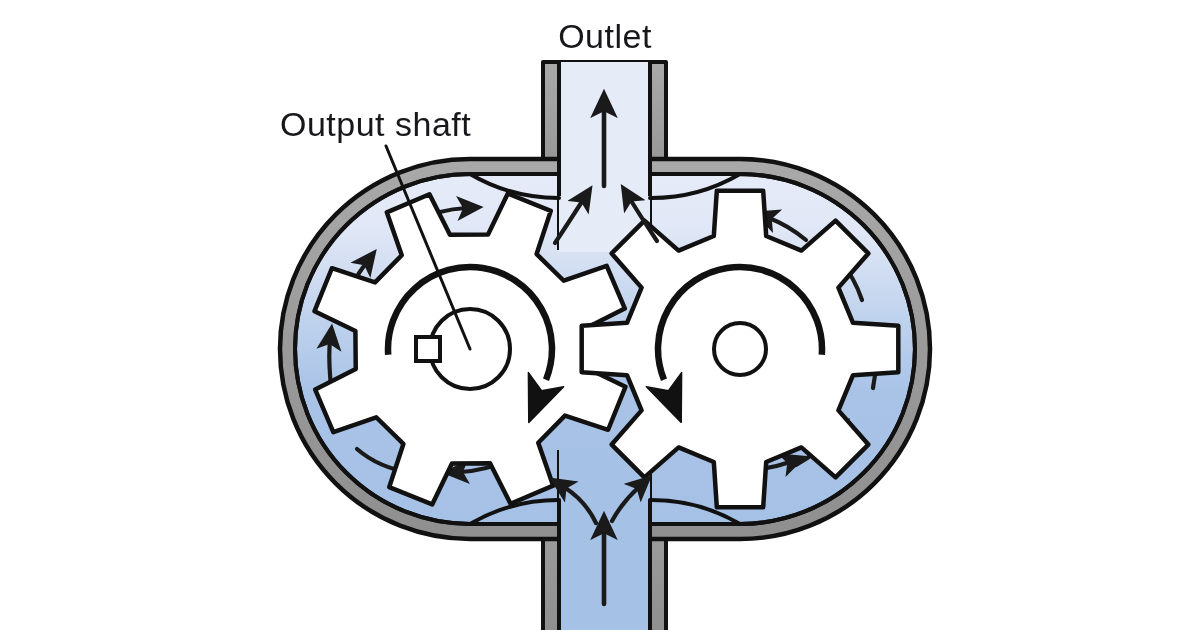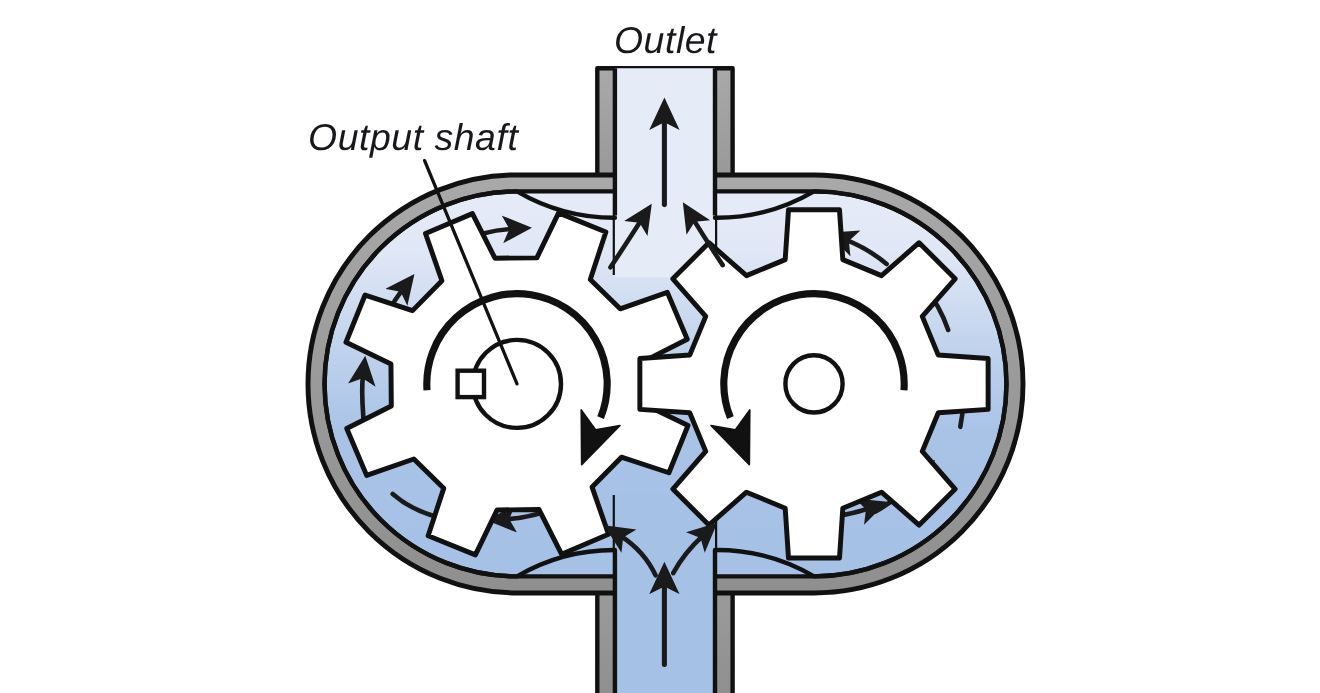--- a/index.html
+++ b/index.html
@@ -12,21 +12,20 @@
     width: 1200px;
     height: 630px;
     overflow: hidden;
     font-family: "Liberation Sans", sans-serif;
   }
   #stage {
     position: relative;
     width: 1200px;
     height: 630px;
     background: #5eead4;
-    font-style: italic;
   }
   #diagram {
     display: block;
     width: 1200px;
     height: 630px;
   }
   .label-text {
     font-family: "Liberation Sans", sans-serif;
     font-weight: 400;
     fill: #18181c;

